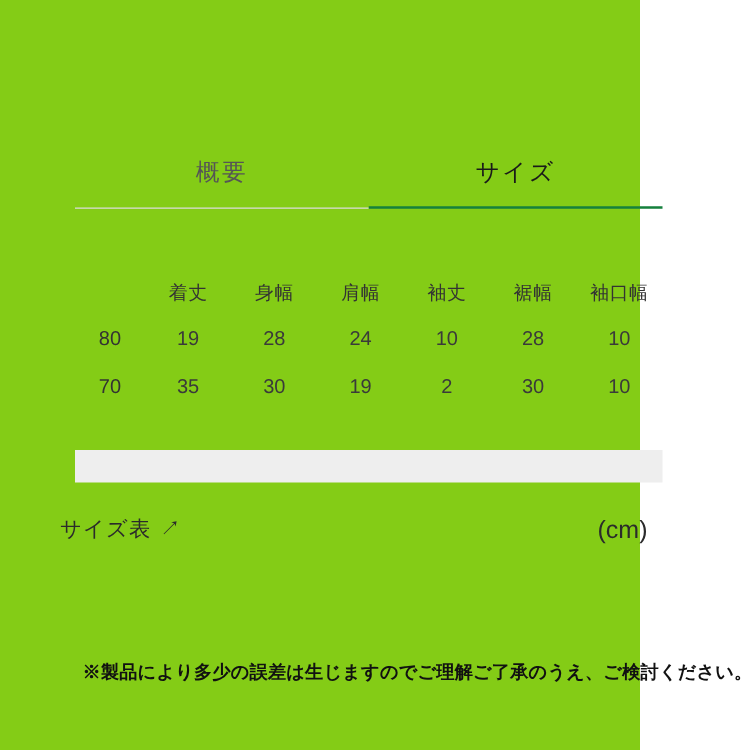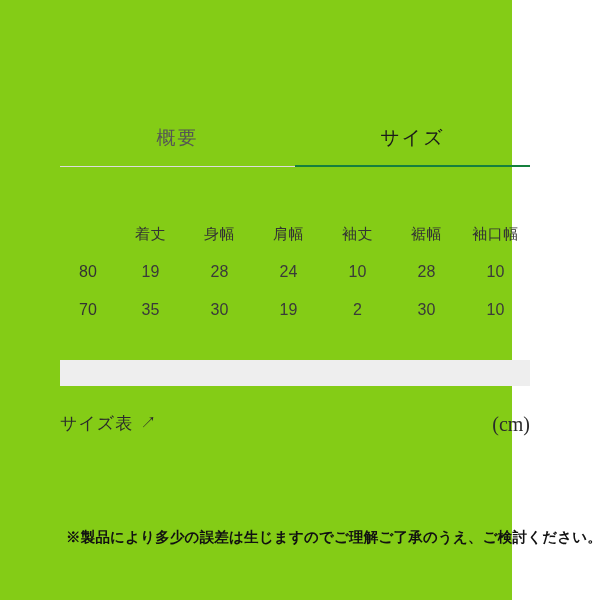--- a/index.html
+++ b/index.html
@@ -87,25 +87,24 @@
     left: 60px;
     top: 360px;
     width: 470px;
     height: 26px;
     background: #eeeeee;
   }
 
   
   .links-row {
     position: absolute;
-    left: 60px;
+    left: 48px;
     top: 412px;
     width: 470px;
     height: 30px;
-    font-family: Liberation Serif, serif;
   }
   .link-item {
     position: absolute;
     font-size: 17px;
     color: #2b2b2b;
     letter-spacing: 1px;
     white-space: nowrap;
   }
   .link-item .arrow {
     display: inline-block;

